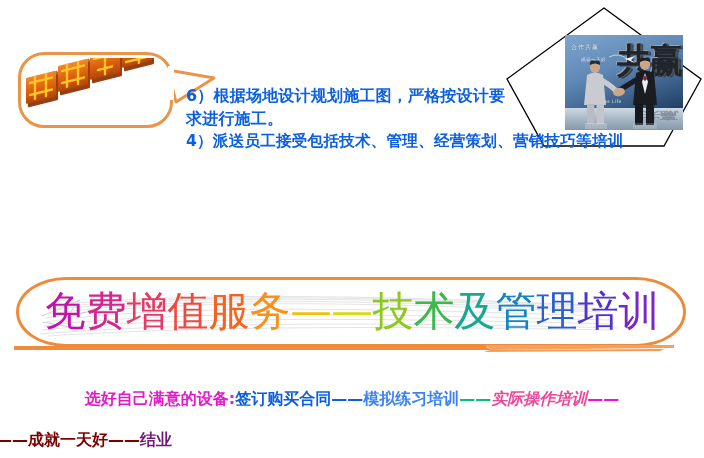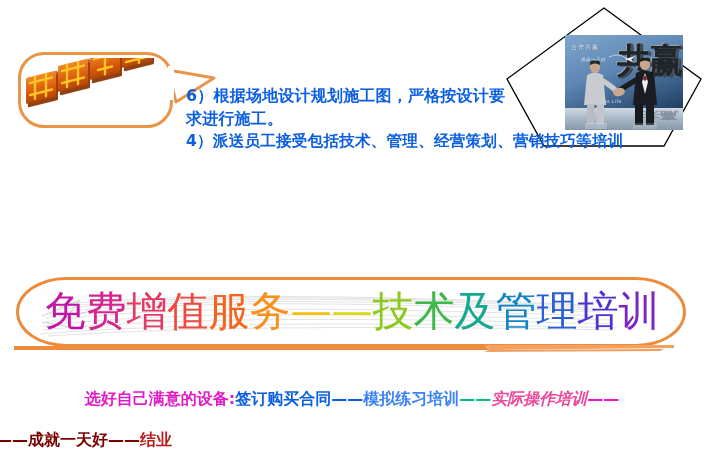--- a/index.html
+++ b/index.html
@@ -114,21 +114,21 @@
     position:absolute;left:-4px;top:428px;
     font-size:16px;font-weight:bold;line-height:24px;
     font-family:"DejaVu Sans","Liberation Sans",sans-serif;
     white-space:nowrap;
   }
   .st-label{color:#E21BC8;}
   .st-a{color:#0B5FE0;}
   .st-b{color:#3b82f6;}
   .st-c{color:#ec4899;font-style:italic;}
   .st-d{color:#7B0000;}
-  .st-e{color:#b91c1c;margin-top:12px;}
+  .st-e{color:#701a75;margin-top:12px;}
   .dash-a{color:#0B5FE0;}
   .dash-b{color:#00C07A;}
   .dash-c{color:#F011D8;}
   .dash-d{color:#7B0000;}
 </style>
 </head>
 <body>
 
 <div id="speech-bubble"></div>
 

